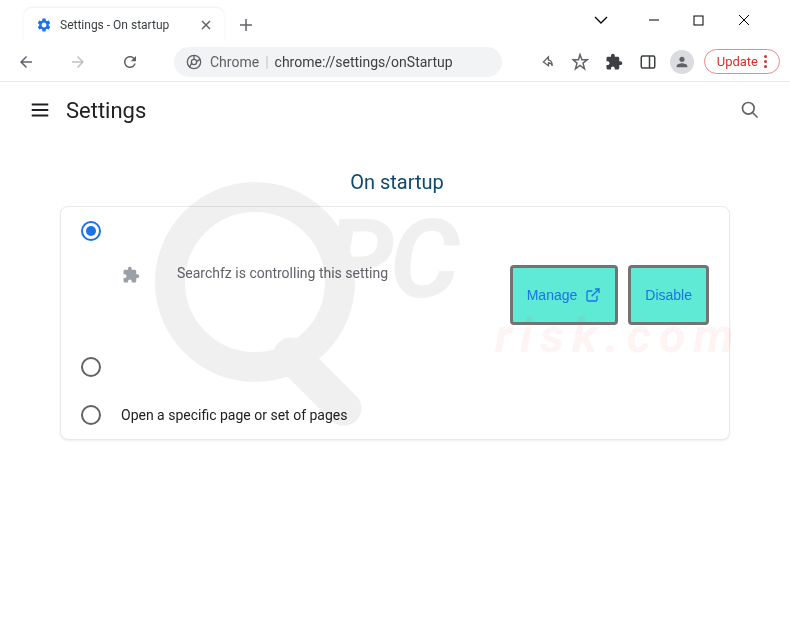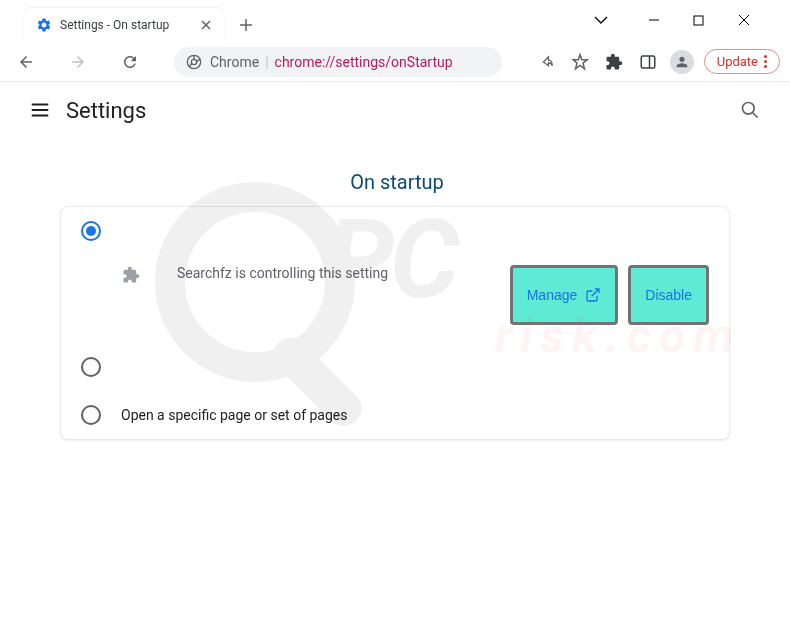--- a/index.html
+++ b/index.html
@@ -19,21 +19,21 @@
 
 
 .toolbar { height: 40px; background: #fff; display: flex; align-items: center; padding: 0 10px; gap: 20px; border-bottom: 1px solid #e8eaed; }
 .nav-btn { width: 32px; height: 32px; display: flex; align-items: center; justify-content: center; border-radius: 50%; cursor: pointer; color: #5f6368; }
 .nav-btn.disabled { color: #bdc1c6; }
 
 .omnibox { flex: 1; height: 30px; background: #f1f3f4; border-radius: 15px; display: flex; align-items: center; padding: 0 12px; margin: 0 8px; }
 .omni-icon { width: 16px; height: 16px; margin-right: 8px; display: flex; align-items: center; justify-content: center; color: #5f6368; }
 .omni-prefix { color: #5f6368; font-size: 14px; }
 .omni-sep { color: #c4c7c5; margin: 0 6px; font-size: 14px; }
-.omni-text { color: #be185d; font-size: 14px; }
+.omni-text { color: #404040; font-size: 14px; }
 
 .tool-icons { display: flex; align-items: center; gap: 2px; }
 .tool-btn { width: 32px; height: 32px; display: flex; align-items: center; justify-content: center; border-radius: 50%; cursor: pointer; color: #5f6368; }
 .update-btn { border: 1px solid #ea8a8a; color: #d93025; font-size: 13px; padding: 4px 12px; border-radius: 16px; cursor: pointer; background: #fff; display: flex; align-items: center; gap: 6px; margin-left: 4px; }
 .update-dots { display: inline-flex; flex-direction: column; gap: 2px; }
 .update-dots span { width: 3px; height: 3px; background: #d93025; border-radius: 50%; }
 .avatar { width: 24px; height: 24px; border-radius: 50%; background: #dadce0; display: flex; align-items: center; justify-content: center; }
 
 
 .content-header { height: 56px; display: flex; align-items: center; padding: 0 20px; }

